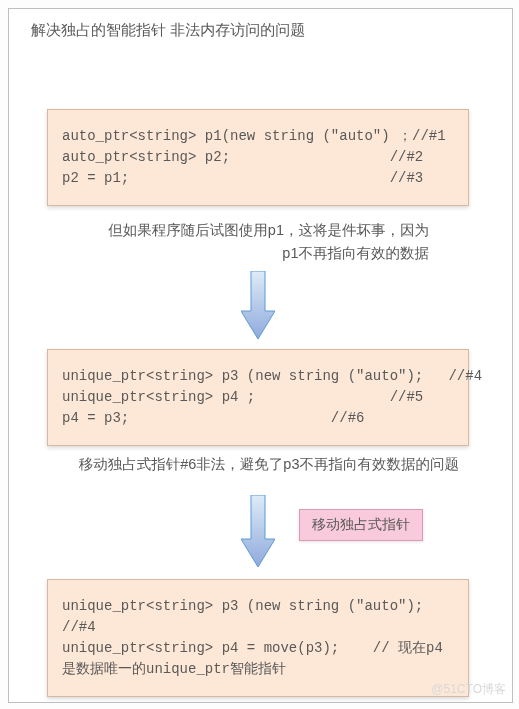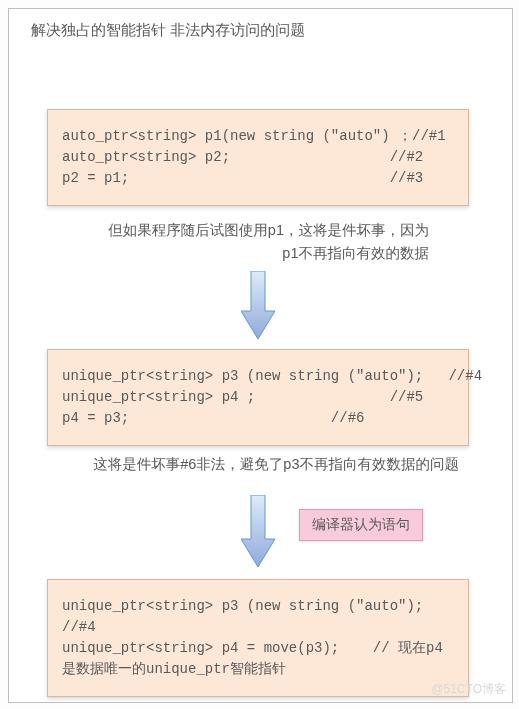--- a/index.html
+++ b/index.html
@@ -100,34 +100,34 @@
         </linearGradient>
       </defs>
       <path d="M10 0 H24 V40 H34 L17 68 L0 40 H10 Z" fill="url(#g1)" stroke="#5b9bd5" stroke-width="1"></path>
     </svg>
   </div>
 
   <div class="codebox box2">unique_ptr&lt;string&gt; p3 (new string ("auto");   //#4
 unique_ptr&lt;string&gt; p4 ;                //#5
 p4 = p3;                        //#6</div>
 
-  <div class="caption cap2">这将是件坏事#6非法，避免了p3不再指向有效数据的问题</div>
+  <div class="caption cap2">移动独占式指针#6非法，避免了p3不再指向有效数据的问题</div>
 
   <div class="arrow arrow2">
     <svg width="34" height="72" viewBox="0 0 34 72">
       <defs>
         <linearGradient id="g2" x1="0" y1="0" x2="0" y2="1">
           <stop offset="0%" stop-color="#deebf7"></stop>
           <stop offset="100%" stop-color="#8faadc"></stop>
         </linearGradient>
       </defs>
       <path d="M10 0 H24 V44 H34 L17 72 L0 44 H10 Z" fill="url(#g2)" stroke="#5b9bd5" stroke-width="1"></path>
     </svg>
   </div>
 
-  <div class="tag">编译器认为语句</div>
+  <div class="tag">移动独占式指针</div>
 
   <div class="codebox box3">unique_ptr&lt;string&gt; p3 (new string ("auto");   //#4
 unique_ptr&lt;string&gt; p4 = move(p3);    // 现在p4是数据唯一的unique_ptr智能指针</div>
 
   <div class="watermark">@51CTO博客</div>
 
 </div>
 
 </body></html>

